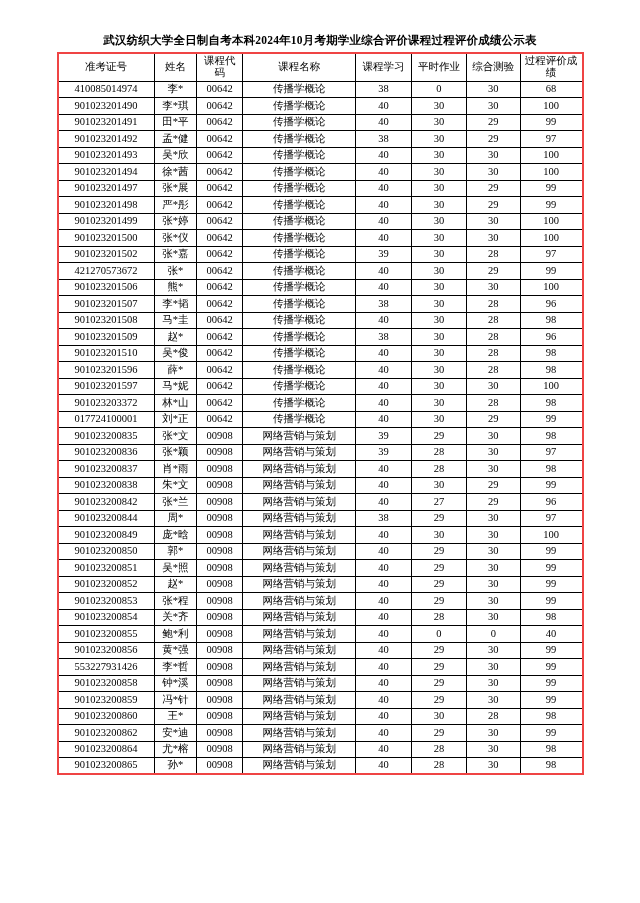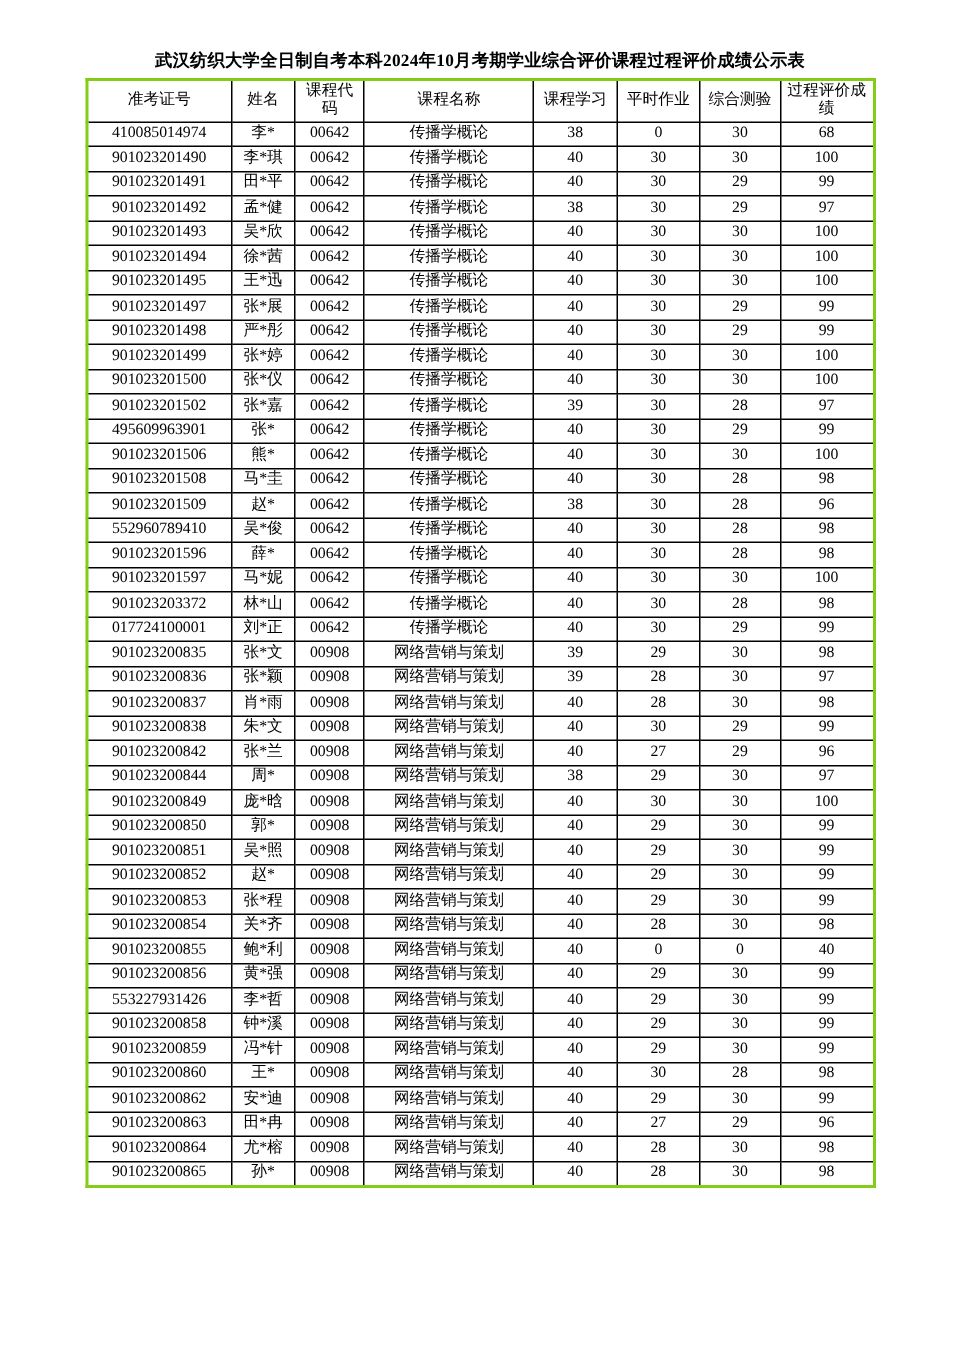--- a/index.html
+++ b/index.html
@@ -21,21 +21,21 @@
     font-weight: bold;
     font-size: 11.5px;
     letter-spacing: 0.2px;
     margin-bottom: 4px;
     font-family: "Liberation Serif", "DejaVu Serif", serif;
   }
   table.scores {
     border-collapse: collapse;
     table-layout: fixed;
     margin: 0 auto;
-    border: 2px solid #84cc16;
+    border: 2px solid #ef4444;
     width: 527px;
   }
   table.scores th, table.scores td {
     border: 1px solid #000;
     font-weight: normal;
     font-size: 10.5px;
     text-align: center;
     vertical-align: middle;
     padding: 1px 2px;
     height: 16.5px;
@@ -141,30 +141,20 @@
           <td>901023201494</td>
           <td>徐*茜</td>
           <td>00642</td>
           <td>传播学概论</td>
           <td>40</td>
           <td>30</td>
           <td>30</td>
           <td>100</td>
         </tr>
         <tr>
-          <td>901023201495</td>
-          <td>王*迅</td>
-          <td>00642</td>
-          <td>传播学概论</td>
-          <td>40</td>
-          <td>30</td>
-          <td>30</td>
-          <td>100</td>
-        </tr>
-        <tr>
           <td>901023201497</td>
           <td>张*展</td>
           <td>00642</td>
           <td>传播学概论</td>
           <td>40</td>
           <td>30</td>
           <td>29</td>
           <td>99</td>
         </tr>
         <tr>
@@ -201,61 +191,71 @@
           <td>901023201502</td>
           <td>张*嘉</td>
           <td>00642</td>
           <td>传播学概论</td>
           <td>39</td>
           <td>30</td>
           <td>28</td>
           <td>97</td>
         </tr>
         <tr>
-          <td>495609963901</td>
+          <td>421270573672</td>
           <td>张*</td>
           <td>00642</td>
           <td>传播学概论</td>
           <td>40</td>
           <td>30</td>
           <td>29</td>
           <td>99</td>
         </tr>
         <tr>
           <td>901023201506</td>
           <td>熊*</td>
           <td>00642</td>
           <td>传播学概论</td>
           <td>40</td>
           <td>30</td>
           <td>30</td>
           <td>100</td>
         </tr>
         <tr>
+          <td>901023201507</td>
+          <td>李*韬</td>
+          <td>00642</td>
+          <td>传播学概论</td>
+          <td>38</td>
+          <td>30</td>
+          <td>28</td>
+          <td>96</td>
+        </tr>
+        <tr>
           <td>901023201508</td>
           <td>马*圭</td>
           <td>00642</td>
           <td>传播学概论</td>
           <td>40</td>
           <td>30</td>
           <td>28</td>
           <td>98</td>
         </tr>
         <tr>
           <td>901023201509</td>
           <td>赵*</td>
           <td>00642</td>
           <td>传播学概论</td>
           <td>38</td>
           <td>30</td>
           <td>28</td>
           <td>96</td>
         </tr>
         <tr>
-          <td>552960789410</td>
+          <td>901023201510</td>
           <td>吴*俊</td>
           <td>00642</td>
           <td>传播学概论</td>
           <td>40</td>
           <td>30</td>
           <td>28</td>
           <td>98</td>
         </tr>
         <tr>
           <td>901023201596</td>
@@ -479,30 +479,20 @@
         </tr>
         <tr>
           <td>901023200862</td>
           <td>安*迪</td>
           <td>00908</td>
           <td>网络营销与策划</td>
           <td>40</td>
           <td>29</td>
           <td>30</td>
           <td>99</td>
-        </tr>
-        <tr>
-          <td>901023200863</td>
-          <td>田*冉</td>
-          <td>00908</td>
-          <td>网络营销与策划</td>
-          <td>40</td>
-          <td>27</td>
-          <td>29</td>
-          <td>96</td>
         </tr>
         <tr>
           <td>901023200864</td>
           <td>尤*榕</td>
           <td>00908</td>
           <td>网络营销与策划</td>
           <td>40</td>
           <td>28</td>
           <td>30</td>
           <td>98</td>

